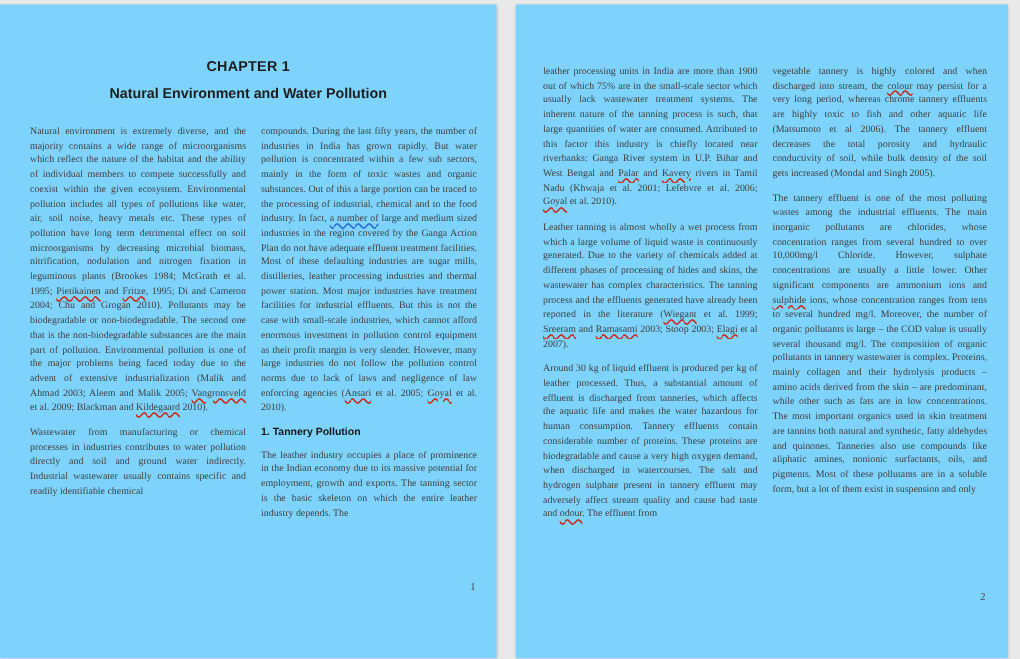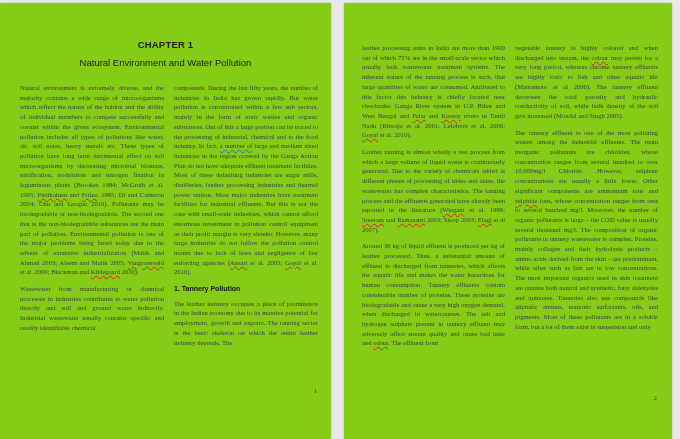--- a/index.html
+++ b/index.html
@@ -13,41 +13,41 @@
   }
   .workspace {
     position: relative;
     width: 680px;
     height: 439px;
   }
   .page {
     position: absolute;
     top: 3px;
     height: 436px;
-    background: #84cc16;
+    background: #7dd3fc;
     box-shadow: 0 0 2px rgba(0,0,0,0.22);
     overflow: hidden;
   }
   .page1 { left: 0; width: 331px; }
   .page2 { left: 344px; width: 328px; }
 
   .chapter-label {
     margin-top: 36px;
     text-align: center;
     font-family: "Liberation Sans", sans-serif;
     font-weight: bold;
     font-size: 9.5px;
     color: #1c1c1c;
     letter-spacing: 0.2px;
   }
   .chapter-title {
     margin-top: 7px;
     text-align: center;
     font-family: "Liberation Sans", sans-serif;
-    font-weight: normal;
+    font-weight: bold;
     font-size: 9.5px;
     color: #1c1c1c;
   }
   .cols {
     display: flex;
     gap: 10px;
     margin-top: 15px;
     padding: 0 13px 0 20px;
   }
   .cols-p2 {

